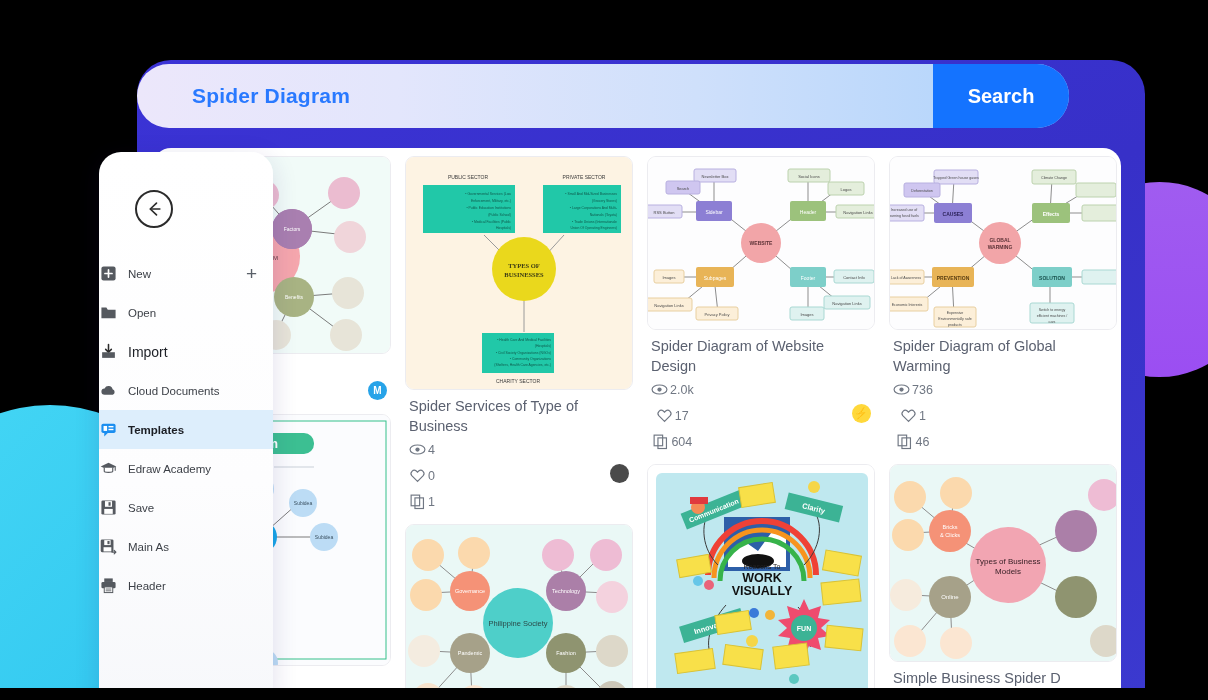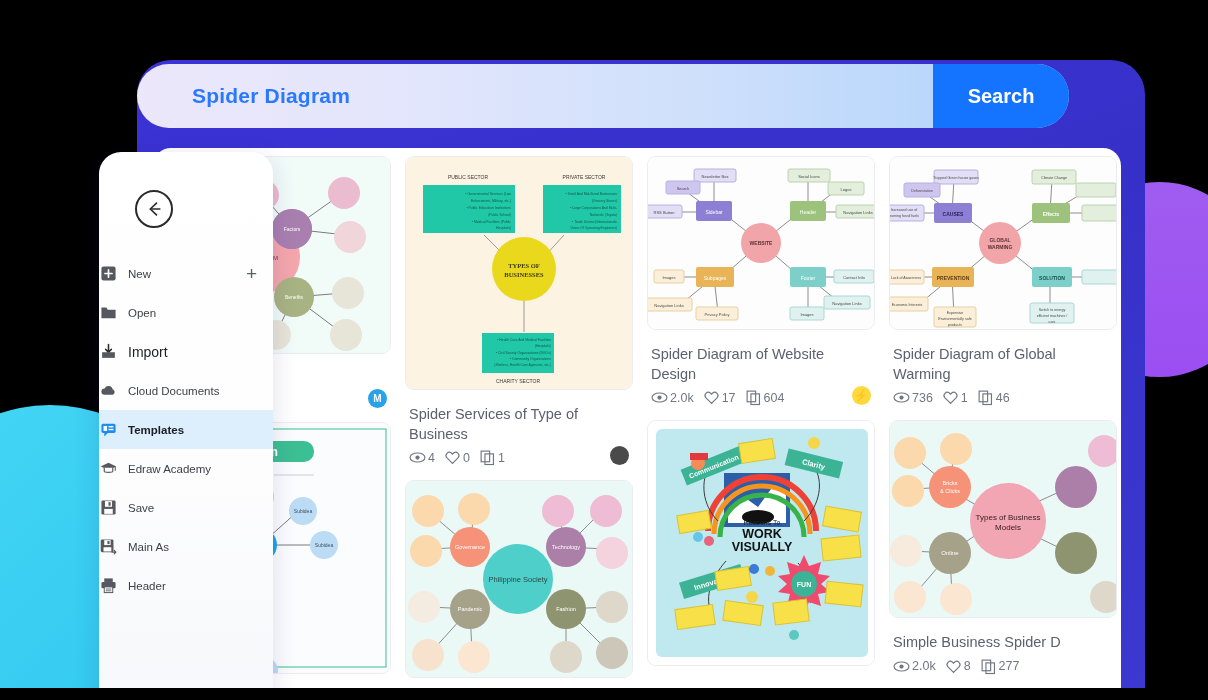--- a/index.html
+++ b/index.html
@@ -78,28 +78,28 @@
     display: flex; gap: 14px;
     padding-left: 10px;
   }
   .col { width: 228px; display: flex; flex-direction: column; gap: 12px; }
 
   .card { width: 228px; display: block; cursor: pointer; }
   .thumb {
     width: 228px; border-radius: 9px; border: 1px solid #ececf0;
     overflow: hidden; background: #fff; position: relative;
   }
-  .cap { padding: 7px 4px 2px 4px; margin-top: 8px; }
+  .cap { padding: 7px 4px 2px 4px; }
   .cap-title {
     font-size: 14.5px; color: #5b6170; line-height: 1.35;
     font-family: "Liberation Sans", sans-serif;
   }
   .cap-stats {
     margin-top: 5px; font-size: 12.5px; color: #707783;
-    display: flex; align-items: center; gap: 9px;
+    display: flex; align-items: center; gap: 9px; flex-direction: column;
   }
   .stat { display: inline-flex; align-items: center; gap: 2px; }
   .cap-row { display: flex; align-items: center; justify-content: space-between; }
   .avatar {
     width: 19px; height: 19px; border-radius: 50%;
     display: inline-flex; align-items: center; justify-content: center;
     font-size: 10px; color: #fff; font-weight: bold; flex: none;
   }
   .avatar.m { background: #27a3e8; }
   .avatar.dark { background: #4a4a4a; }

